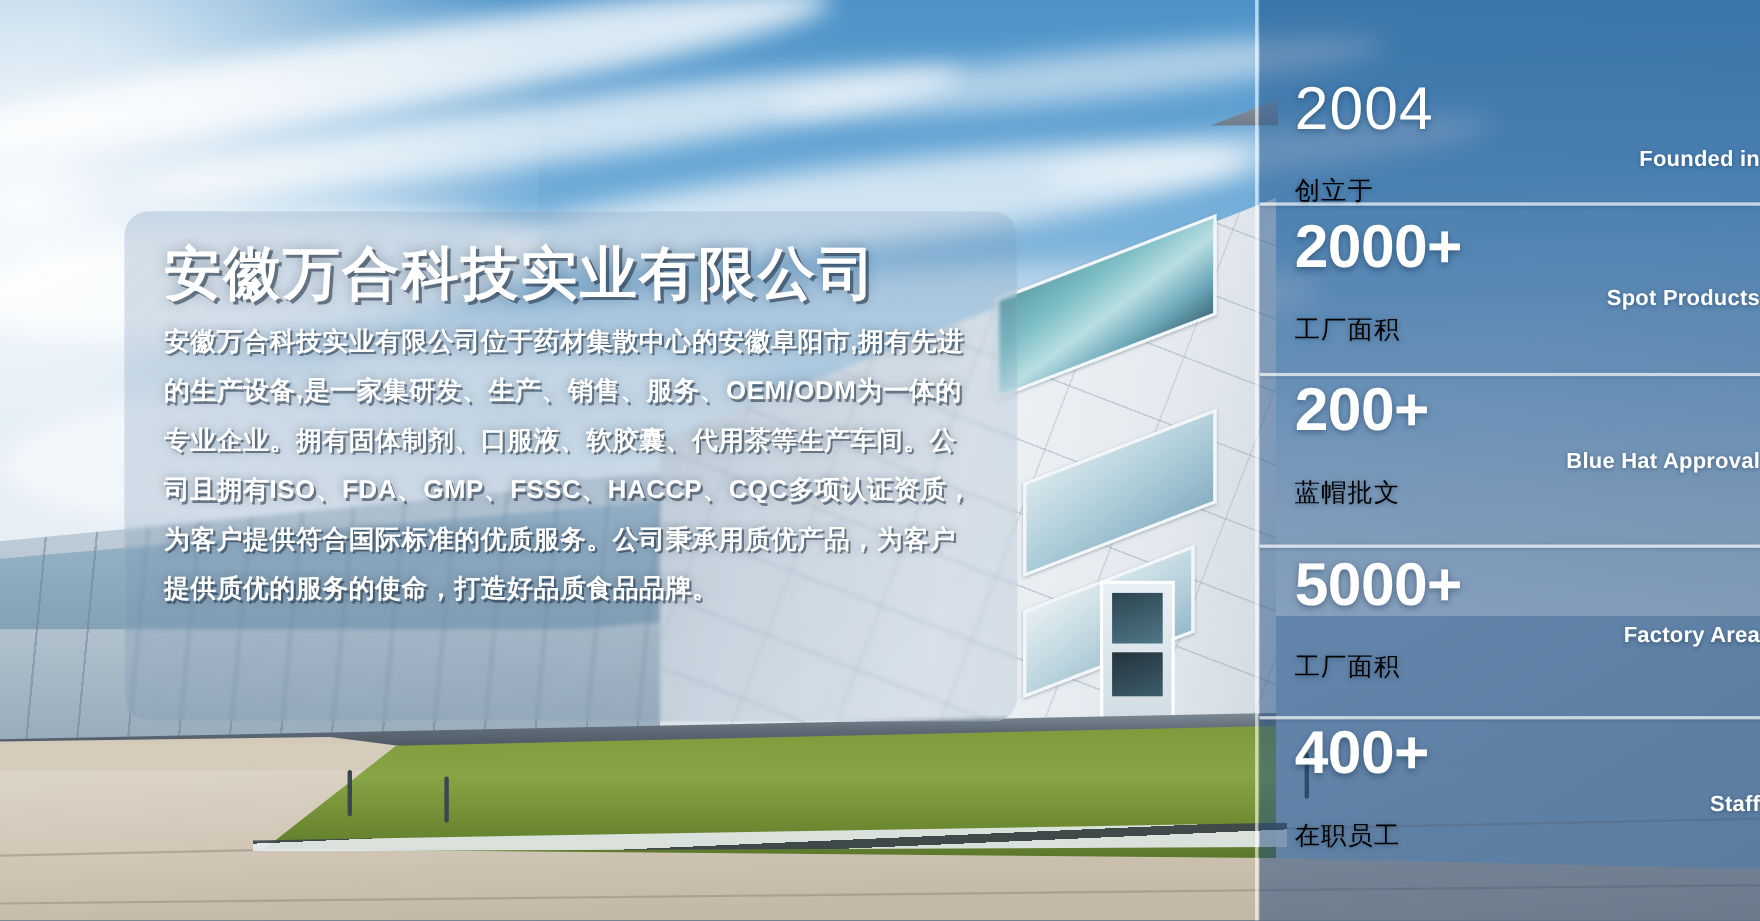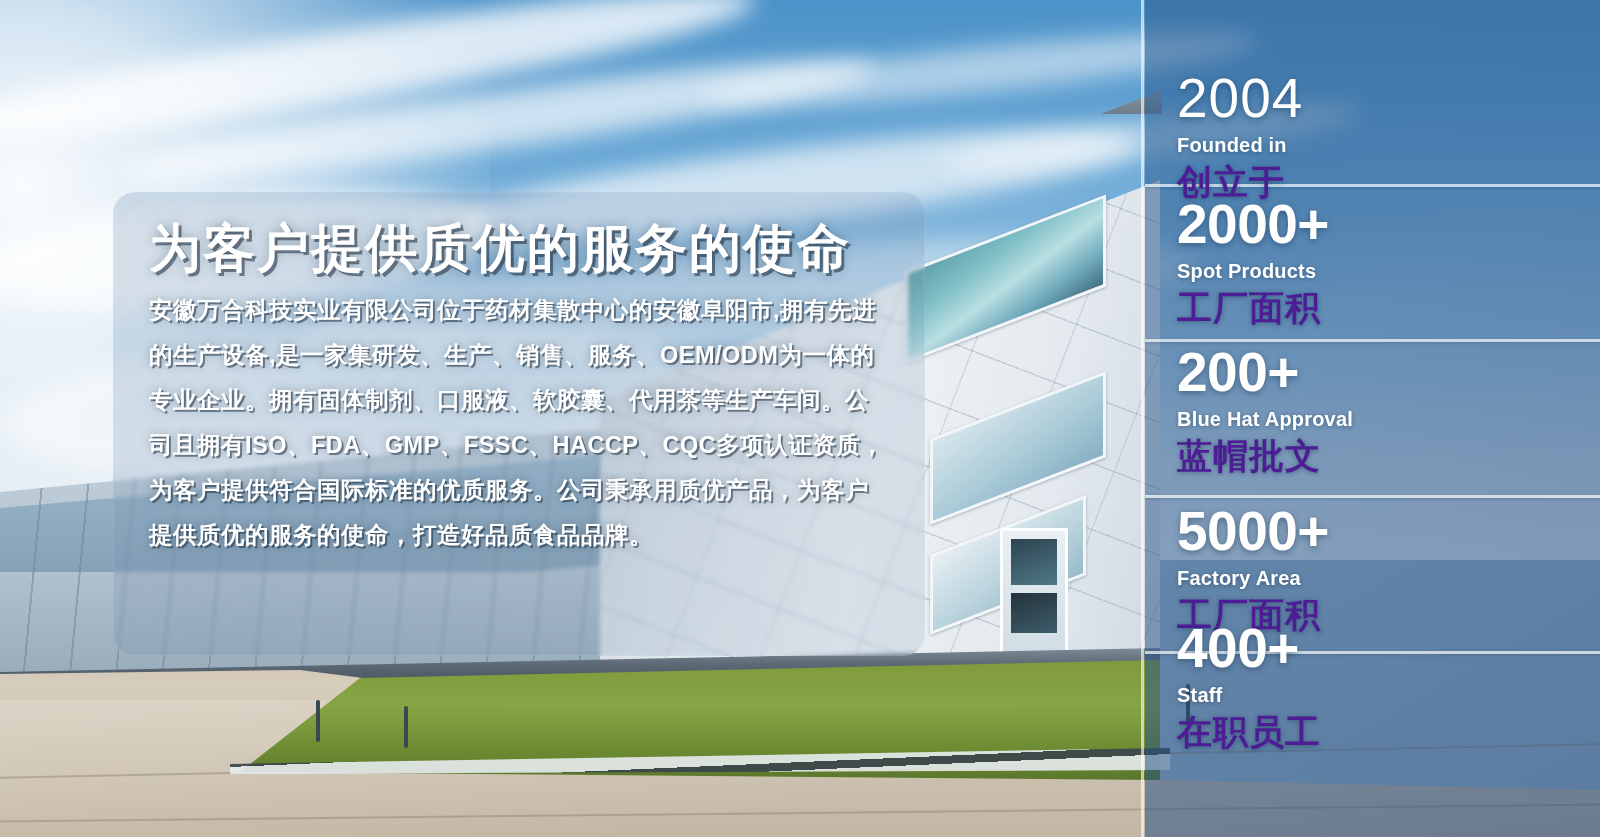--- a/index.html
+++ b/index.html
@@ -217,23 +217,24 @@
   .stat-num{
     font-size:55px; font-weight:bold; color:#ffffff; line-height:1.05;
     letter-spacing:-0.5px;
     text-shadow: 0 2px 6px rgba(16,44,72,.45);
   }
   .stat-num.thin{ font-weight:300; letter-spacing:1px; }
   .stat-en{
     font-size:20px; font-weight:bold; color:#ffffff; line-height:1.3;
     margin-top:4px; letter-spacing:.2px;
     text-shadow: 0 1px 4px rgba(16,44,72,.45);
+    text-align: right;
   }
   .stat-cn{
-    font-size:35px; font-weight:bold; color:#4c1d95; line-height:1.3;
+    font-size:23px; font-weight:normal; color:#000000; line-height:1.3;
     margin-top:1px; letter-spacing:1px;
     text-shadow: 0 1px 5px rgba(16,44,72,.45);
   }
 </style>
 </head>
 <body>
 
 <div class="stage">
 
   <div class="scene">
@@ -276,21 +277,21 @@
     <div class="road-seam" style="left:0;top:812px;width:1600px;transform:rotate(-0.6deg);"></div>
 
     <div class="lawn"></div>
     <div class="lawn-post" style="left:316px;top:700px;"></div>
     <div class="lawn-post" style="left:404px;top:706px;"></div>
     <div class="lawn-post" style="left:1186px;top:684px;"></div>
     <div class="lawn-kerb"></div>
   </div>
 
   <div class="info-card">
-    <div class="card-title">为客户提供质优的服务的使命</div>
+    <div class="card-title">安徽万合科技实业有限公司</div>
     <div class="card-body">安徽万合科技实业有限公司位于药材集散中心的安徽阜阳市,拥有先进的生产设备,是一家集研发、生产、销售、服务、OEM/ODM为一体的专业企业。拥有固体制剂、口服液、软胶囊、代用茶等生产车间。公司且拥有ISO、FDA、GMP、FSSC、HACCP、CQC多项认证资质，为客户提供符合国际标准的优质服务。公司秉承用质优产品，为客户提供质优的服务的使命，打造好品质食品品牌。</div>
   </div>
 
   <div class="stats-panel"></div>
   <div class="panel-edge"></div>
 
   <div class="stat-divider" style="top:184px;"></div>
   <div class="stat-divider" style="top:339px;"></div>
   <div class="stat-divider" style="top:495px;"></div>
   <div class="stat-divider" style="top:651px;"></div>
@@ -312,19 +313,19 @@
     <div class="stat-en">Blue Hat Approval</div>
     <div class="stat-cn">蓝帽批文</div>
   </div>
 
   <div class="stat" style="left:1145px; top:503px;">
     <div class="stat-num">5000+</div>
     <div class="stat-en">Factory Area</div>
     <div class="stat-cn">工厂面积</div>
   </div>
 
-  <div class="stat" style="left:1145px; top:620px;">
+  <div class="stat" style="left:1145px; top:656px;">
     <div class="stat-num">400+</div>
     <div class="stat-en">Staff</div>
     <div class="stat-cn">在职员工</div>
   </div>
 
 </div>
 
 </body></html>

